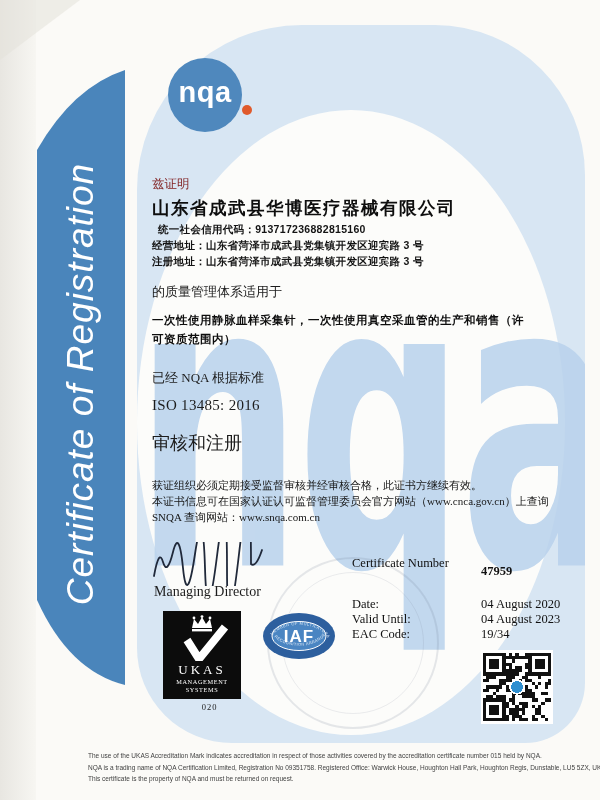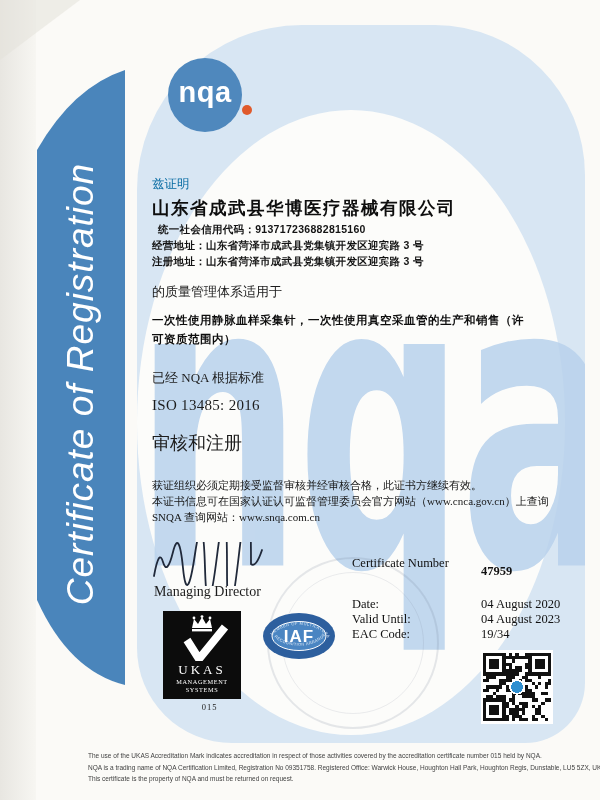--- a/index.html
+++ b/index.html
@@ -40,21 +40,21 @@
   .nqa-logo{position:absolute;left:168px;top:58px;width:74px;height:74px;
     background:var(--logo_blue);border-radius:50%;
     display:flex;align-items:center;justify-content:center;}
   .nqa-logo span{color:#fff;font-family:"Liberation Sans","DejaVu Sans",sans-serif;
     font-size:29px;font-weight:600;letter-spacing:.5px;padding-bottom:5px;}
   .logo-dot{position:absolute;left:242px;top:105px;width:10px;height:10px;
     border-radius:50%;background:var(--orange_dot);}
 
   
   .abs{position:absolute;white-space:nowrap;}
-  .intro{left:152px;top:176px;font-size:12.5px;color:#0369a1;}
+  .intro{left:152px;top:176px;font-size:12.5px;color:#7f1d1d;}
   .company{left:152px;top:196px;font-size:17.5px;font-weight:bold;letter-spacing:1.5px;
     font-family:"Liberation Sans","DejaVu Sans",sans-serif;color:#0e0e0e;}
   .infoline{font-size:10.5px;font-weight:bold;letter-spacing:.3px;
     font-family:"Liberation Sans","DejaVu Sans",sans-serif;color:#141414;}
   .credit{left:152px;top:223px;padding-left:6px;} .bizaddr{left:152px;top:239px;} .regaddr{left:152px;top:255px;}
   .scope-lead{left:152px;top:283px;font-size:13px;}
   .product{font-size:11.5px;font-weight:bold;
     font-family:"Liberation Sans","DejaVu Sans",sans-serif;color:#0e0e0e;letter-spacing:.5px;}
   .product1{left:152px;top:313px;} .product2{left:152px;top:332px;}
   .std-lead{left:152px;top:369px;font-size:13px;}
@@ -170,21 +170,21 @@
           <circle cx="2" cy="2" r="1.4"></circle>
             <circle cx="10" cy="0.6" r="1.4"></circle>
             <circle cx="18" cy="2" r="1.4"></circle>
         </g>
         <path d="M16 25 L28 44 L54 12" fill="none" stroke="#fff" stroke-width="8"></path>
       </svg>
       <div class="ukas-name">UKAS</div>
       <div class="ukas-sub">MANAGEMENT</div>
       <div class="ukas-sub">SYSTEMS</div>
     </div>
-    <div class="ukas-num">015</div>
+    <div class="ukas-num">020</div>
   </div>
 
   <svg class="iaf-svg" width="76" height="50" viewBox="0 0 76 50">
     <ellipse cx="38" cy="25" rx="36" ry="23" fill="var(--iaf_outer)"></ellipse>
     <ellipse cx="38" cy="25" rx="27" ry="14.5" fill="var(--iaf_inner)" stroke="#ffffff" stroke-width="1"></ellipse>
     <defs>
       <path id="iaf-top" d="M9 28 A30 19 0 0 1 67 28"></path>
       <path id="iaf-bot" d="M12 24 A28 17 0 0 0 64 24"></path>
     </defs>
     <text font-size="4" fill="#dbe8f5" letter-spacing="0.5" font-family="Liberation Sans, sans-serif">

